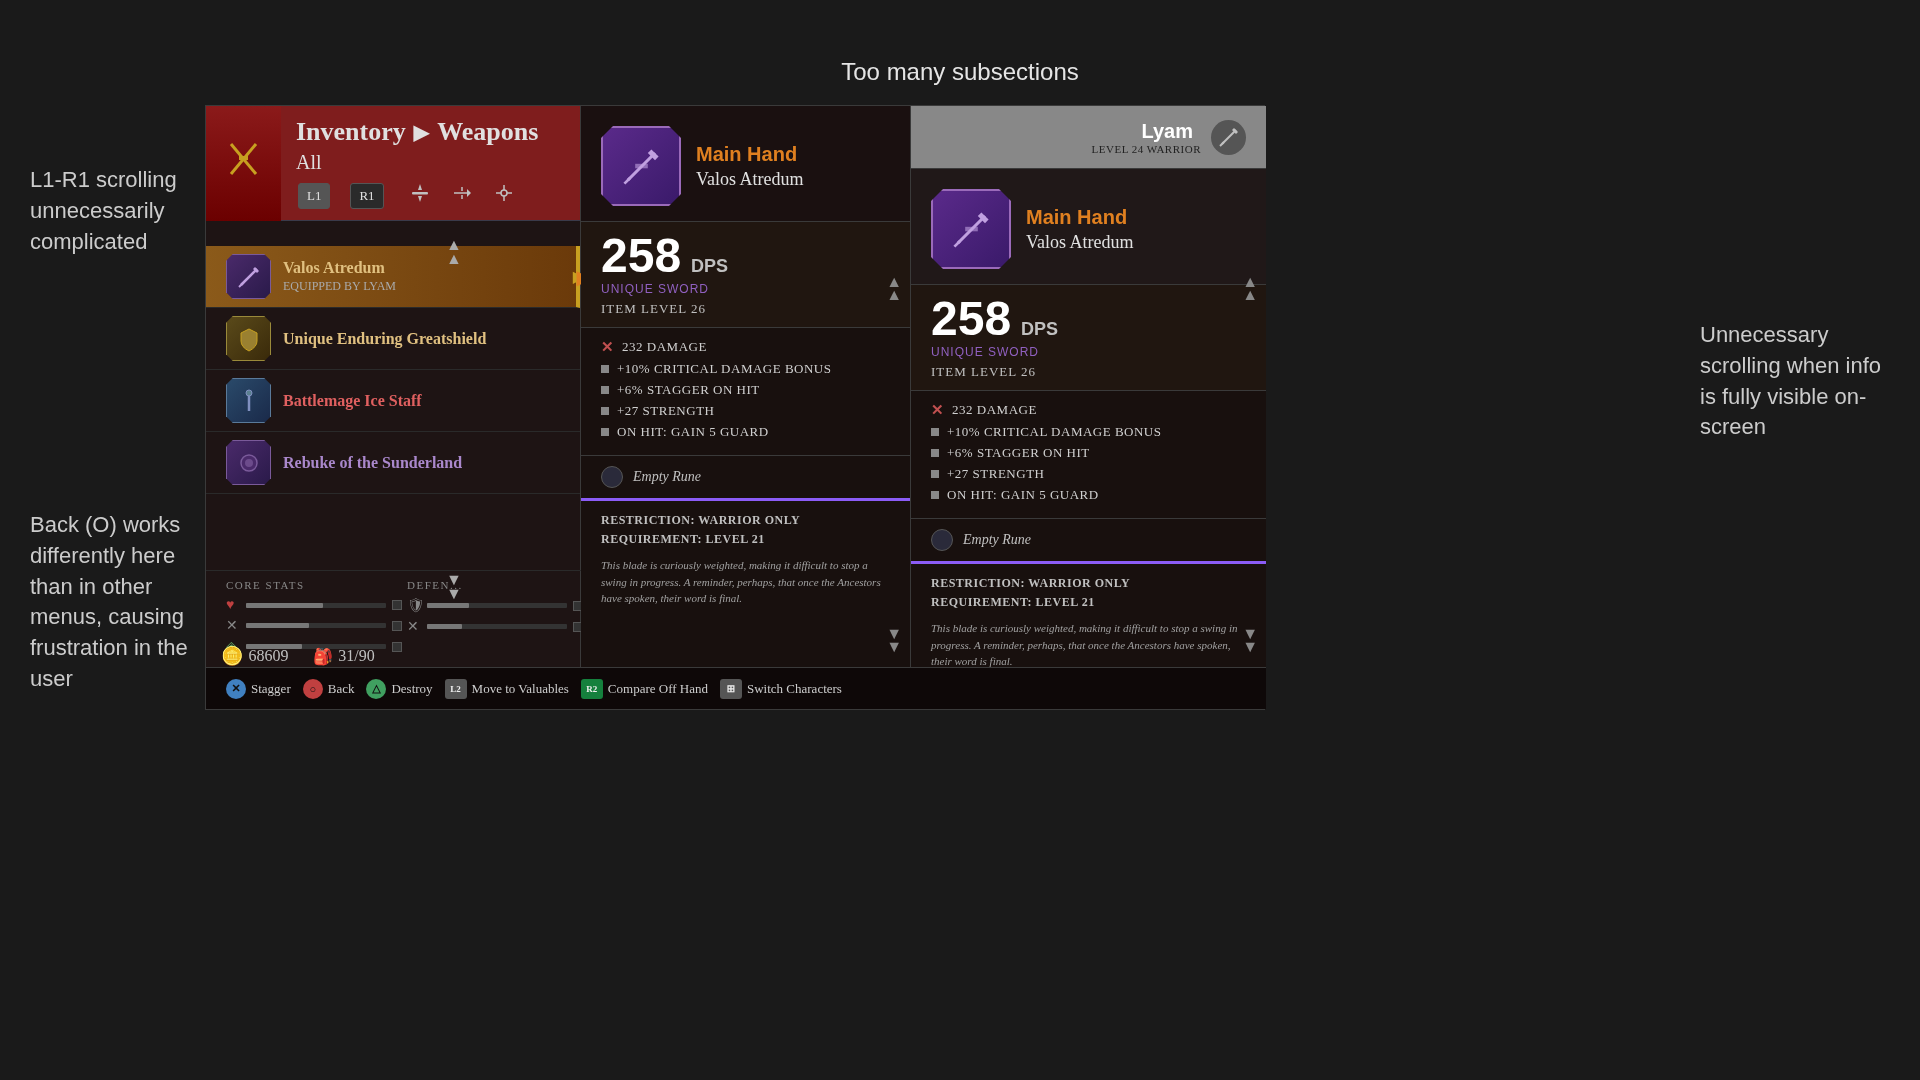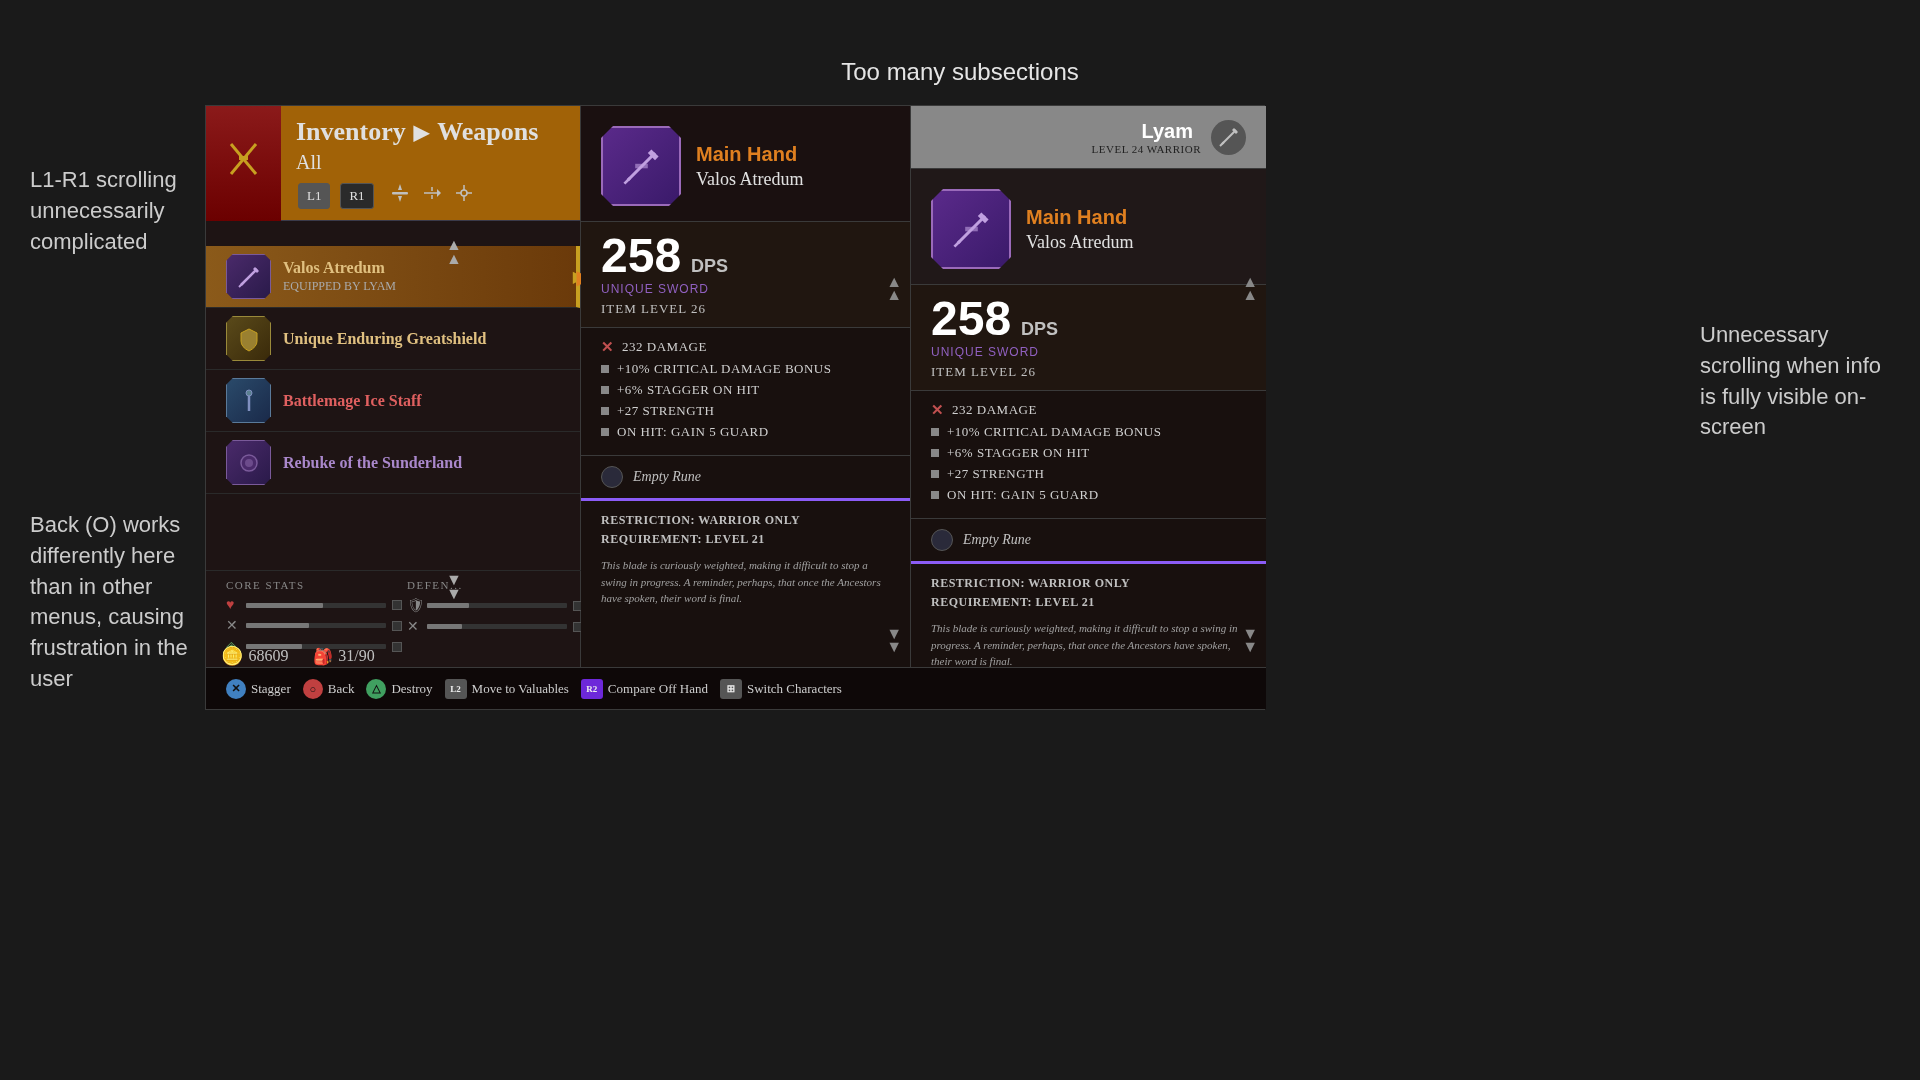--- a/index.html
+++ b/index.html
@@ -79,21 +79,21 @@
       background: #1e1414;
       border-right: 1px solid #3a3a3a;
     }
 
     
     .header-bar {
       display: flex;
       align-items: center;
       padding: 15px 15px 15px 0;
       border-bottom: 1px solid #3a3a4a;
-      background: #a16207;
+      background: #7f1d1d;
       height: 115px;
       position: relative;
     }
 
     .red-banner {
       width: 75px;
       height: 115px;
       background: linear-gradient(180deg, #8b1a1a 0%, #6b0000 100%);
       display: flex;
       align-items: center;
@@ -136,21 +136,21 @@
     .all-text {
       color: #e0e0e0;
       font-size: 20px;
       margin-top: 4px;
     }
 
     
     .tab-buttons {
       display: flex;
       align-items: center;
-      gap: 10px;
+      gap: 20px;
       margin-top: 8px;
       padding-left: 2px;
     }
 
     .tab-btn {
       background: #2a2a2a;
       border: 1px solid #555;
       border-radius: 3px;
       color: #e0e0e0;
       padding: 4px 8px;
@@ -264,21 +264,21 @@
       justify-content: center;
       font-size: 11px;
       font-weight: bold;
       color: #111;
     }
 
     .btn-x { background: #4080c0; }
     .btn-o { background: #c04040; }
     .btn-tri { background: #40a060; }
     .btn-l2 { background: #555; color: #eee; font-size: 9px; border-radius: 3px; width: 22px; }
-    .btn-r2 { background: #6d28d9; color: #eee; font-size: 9px; border-radius: 3px; width: 22px; }
+    .btn-r2 { background: #15803d; color: #eee; font-size: 9px; border-radius: 3px; width: 22px; }
     .btn-share { background: #555; color: #eee; font-size: 9px; border-radius: 3px; width: 22px; }
 
     
     .middle-panel {
       position: absolute;
       top: 0;
       left: 375px;
       width: 330px;
       height: 100%;
       background: #18100e;

